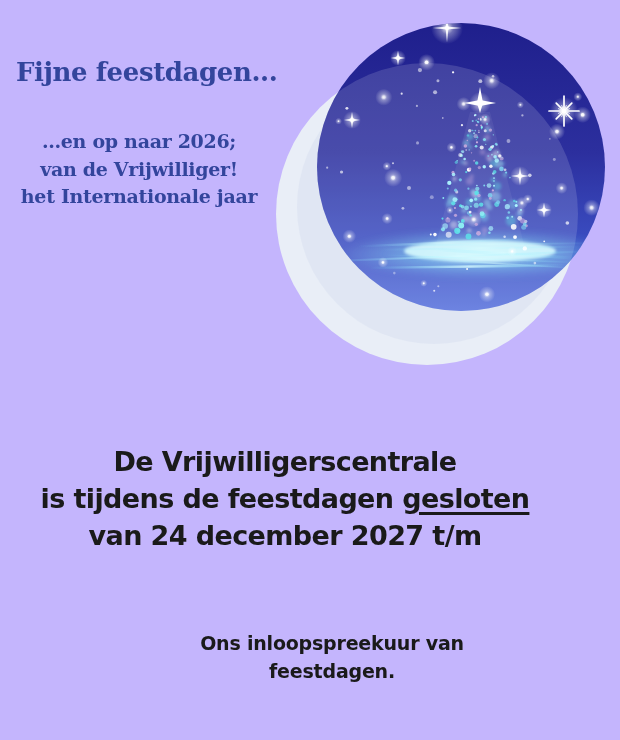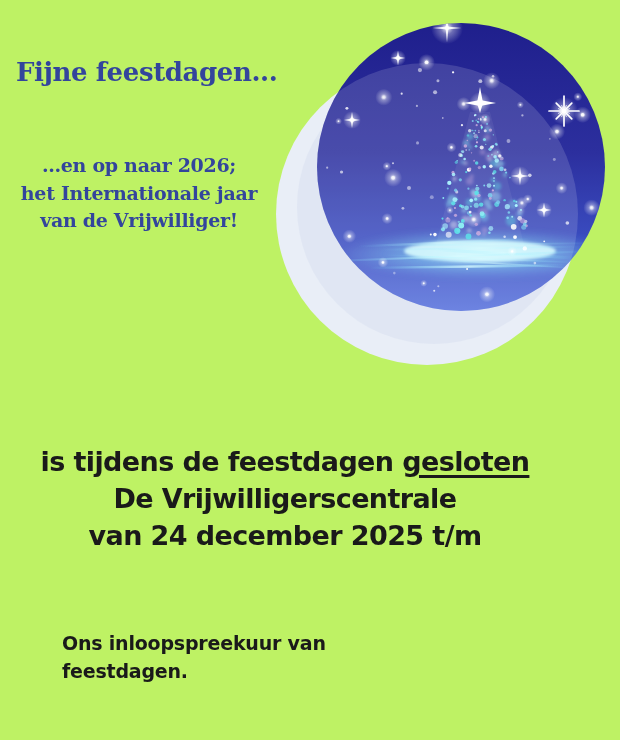--- a/index.html
+++ b/index.html
@@ -1,55 +1,55 @@
 <!DOCTYPE html>
 <html style="--accent: #33459c; --ink: #1a1a1a;"><head>
 <meta charset="utf-8">
 <style>
   html,body{margin:0;padding:0;background:#fff;}
   .page{
-    position:relative;width:620px;height:740px;background:#bef264;overflow:hidden;
+    position:relative;width:620px;height:740px;background:#c4b5fd;overflow:hidden;
     font-family:"DejaVu Sans",sans-serif;
   }
   .greeting-title{
     position:absolute;left:16px;top:57px;margin:0;
     font-family:"DejaVu Serif",serif;font-weight:700;font-size:26px;
     letter-spacing:-0.4px;color:var(--accent,#33459c);
   }
   .greeting-sub{
-    position:absolute;left:0;top:152px;width:278px;text-align:center;
+    position:absolute;left:0;top:128px;width:278px;text-align:center;
     font-family:"DejaVu Serif",serif;font-weight:700;font-size:19px;
     line-height:27.5px;color:var(--accent,#33459c);letter-spacing:-0.3px;
   }
   .globe-art{position:absolute;left:258px;top:0;width:362px;height:392px;}
   .announcement{
     position:absolute;left:0;top:443px;width:570px;text-align:center;
     font-weight:700;font-size:27px;line-height:37px;color:var(--ink,#1a1a1a);
     letter-spacing:-0.6px;
   }
   .announcement .u{
     text-decoration:underline;text-decoration-thickness:2.5px;text-underline-offset:4px;
   }
   .footer-note{
-    position:absolute;left:62px;top:630px;width:540px;
+    position:absolute;left:62px;top:630px;width:540px;text-align:center;
     font-weight:700;font-size:19px;line-height:27.5px;color:var(--ink,#1a1a1a);
     letter-spacing:-0.2px;
   }
 </style>
 </head>
 <body>
 
 <div class="page">
 
   <h1 class="greeting-title">Fijne feestdagen...</h1>
 
   <div class="greeting-sub">
     <div>...en op naar 2026;</div>
+    <div>van de Vrijwilliger!</div>
     <div>het Internationale jaar</div>
-    <div>van de Vrijwilliger!</div>
   </div>
 
   <div class="globe-art">
     <svg id="globe-svg" width="362" height="392" viewBox="0 0 362 392">
       <defs>
         <linearGradient id="globeGrad" x1="0" y1="0" x2="0" y2="1">
           <stop offset="0" stop-color="#1f1f8c"></stop>
           <stop offset="0.45" stop-color="#2c2f9e"></stop>
           <stop offset="0.75" stop-color="#3a4cc0"></stop>
           <stop offset="1" stop-color="#5570dc"></stop>
@@ -440,23 +440,23 @@
           <line x1="306" y1="111" x2="306" y2="96" stroke="#ffffff" stroke-width="1.7" stroke-linecap="round"></line>
           <line x1="306" y1="111" x2="308.29610059419053" y2="105.45672280493228" stroke="#ffffff" stroke-width="1" stroke-linecap="round" opacity="0.85"></line>
           <line x1="306" y1="111" x2="313.77817459305203" y2="103.22182540694797" stroke="#ffffff" stroke-width="1.7" stroke-linecap="round"></line>
           <line x1="306" y1="111" x2="311.54327719506773" y2="108.70389940580945" stroke="#ffffff" stroke-width="1" stroke-linecap="round" opacity="0.85"></line>
           <circle cx="306" cy="111" r="2" fill="#ffffff"></circle>
         </g>
     </svg>
   </div>
 
   <div class="announcement">
+    <div>De Vrijwilligerscentrale</div>
     <div><span>is tijdens de feestdagen </span><span class="u">gesloten</span></div>
-    <div>De Vrijwilligerscentrale</div>
-    <div>van 24 december 2025 t/m</div>
+    <div>van 24 december 2027 t/m</div>
   </div>
 
   <div class="footer-note">
     <div>Ons inloopspreekuur van</div>
     <div>feestdagen.</div>
   </div>
 
 </div>
 
 </body></html>

